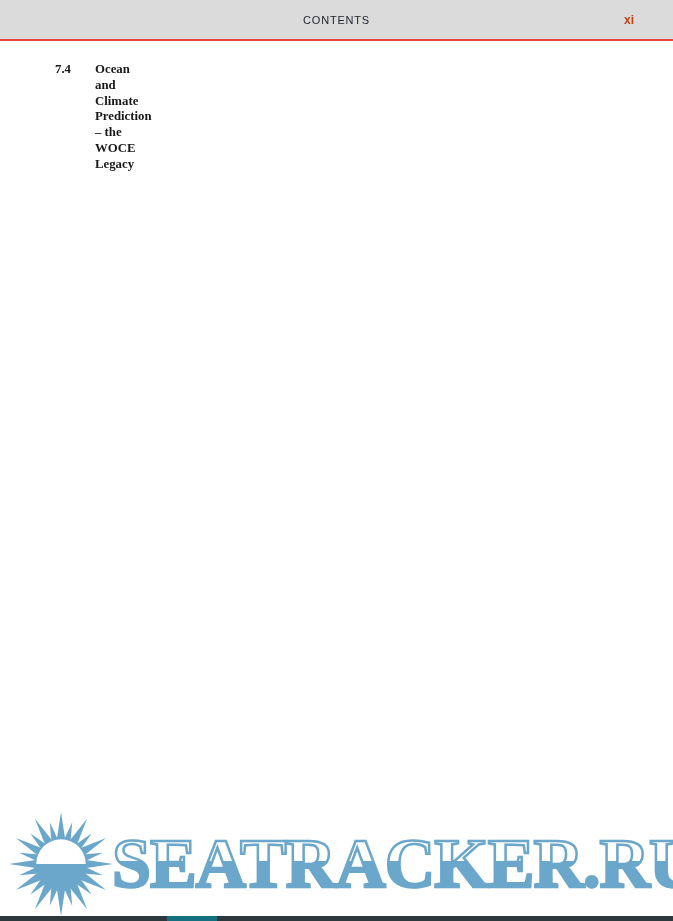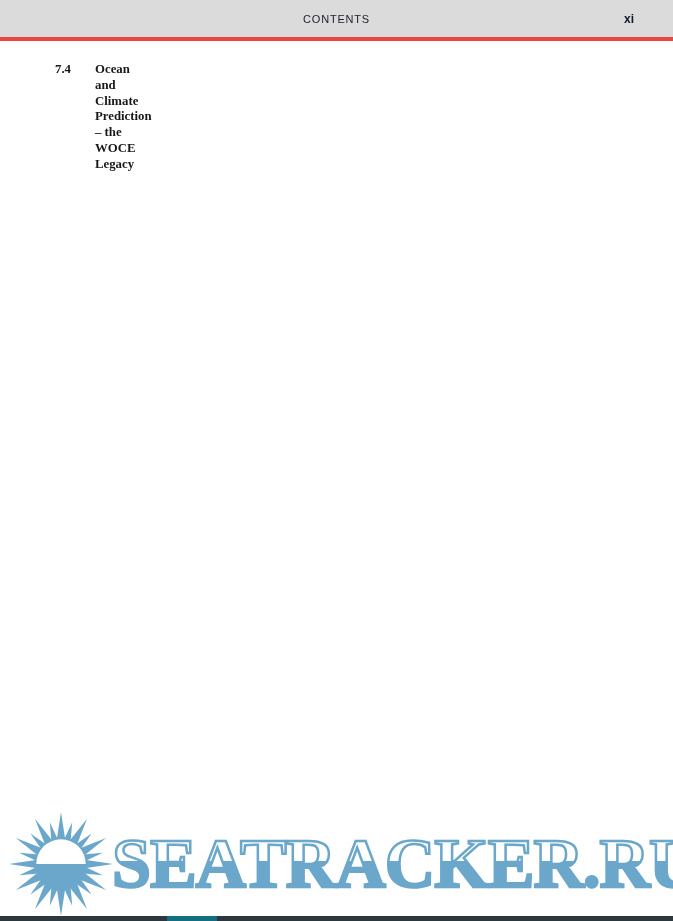--- a/index.html
+++ b/index.html
@@ -15,39 +15,39 @@
     overflow: hidden;
     margin: 0 auto;
   }
 
   
   .running-head {
     position: absolute;
     top: 0; left: 0; right: 0;
     height: 41px;
     background: #dbdbdb;
-    border-bottom: 4px solid #ef4444;
+    border-bottom: 2px solid #ef4444;
   }
   .running-head .head-title {
     position: absolute;
     top: 50%; left: 50%;
     transform: translate(-50%, -50%);
     font-family: "Liberation Sans", sans-serif;
     font-size: 11px;
     letter-spacing: 0.8px;
     color: #20242c;
   }
   .running-head .head-folio {
     position: absolute;
     top: 50%; right: 39px;
     transform: translateY(-50%);
     font-family: "Liberation Sans", sans-serif;
     font-size: 12px;
     font-weight: bold;
-    color: #0f172a;
+    color: #c2410c;
   }
 
   
   .toc {
     position: absolute;
     top: 62px;
     left: 55px;
     right: 48px;
     font-size: 12.8px;
     line-height: 15.8px;

